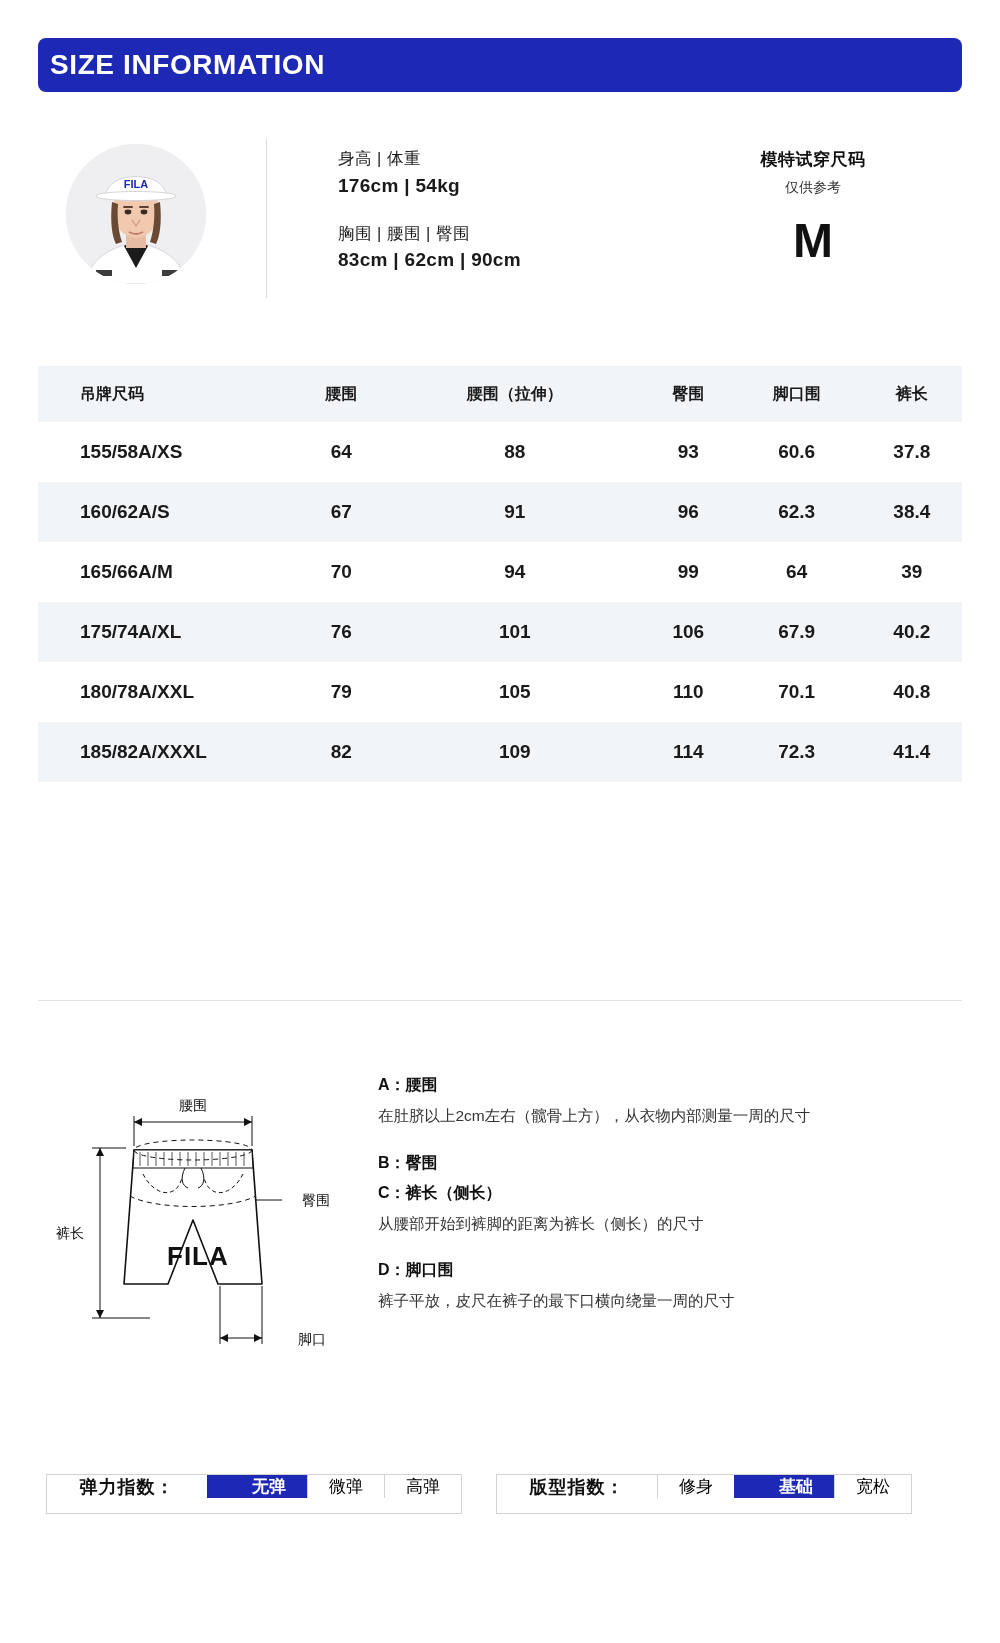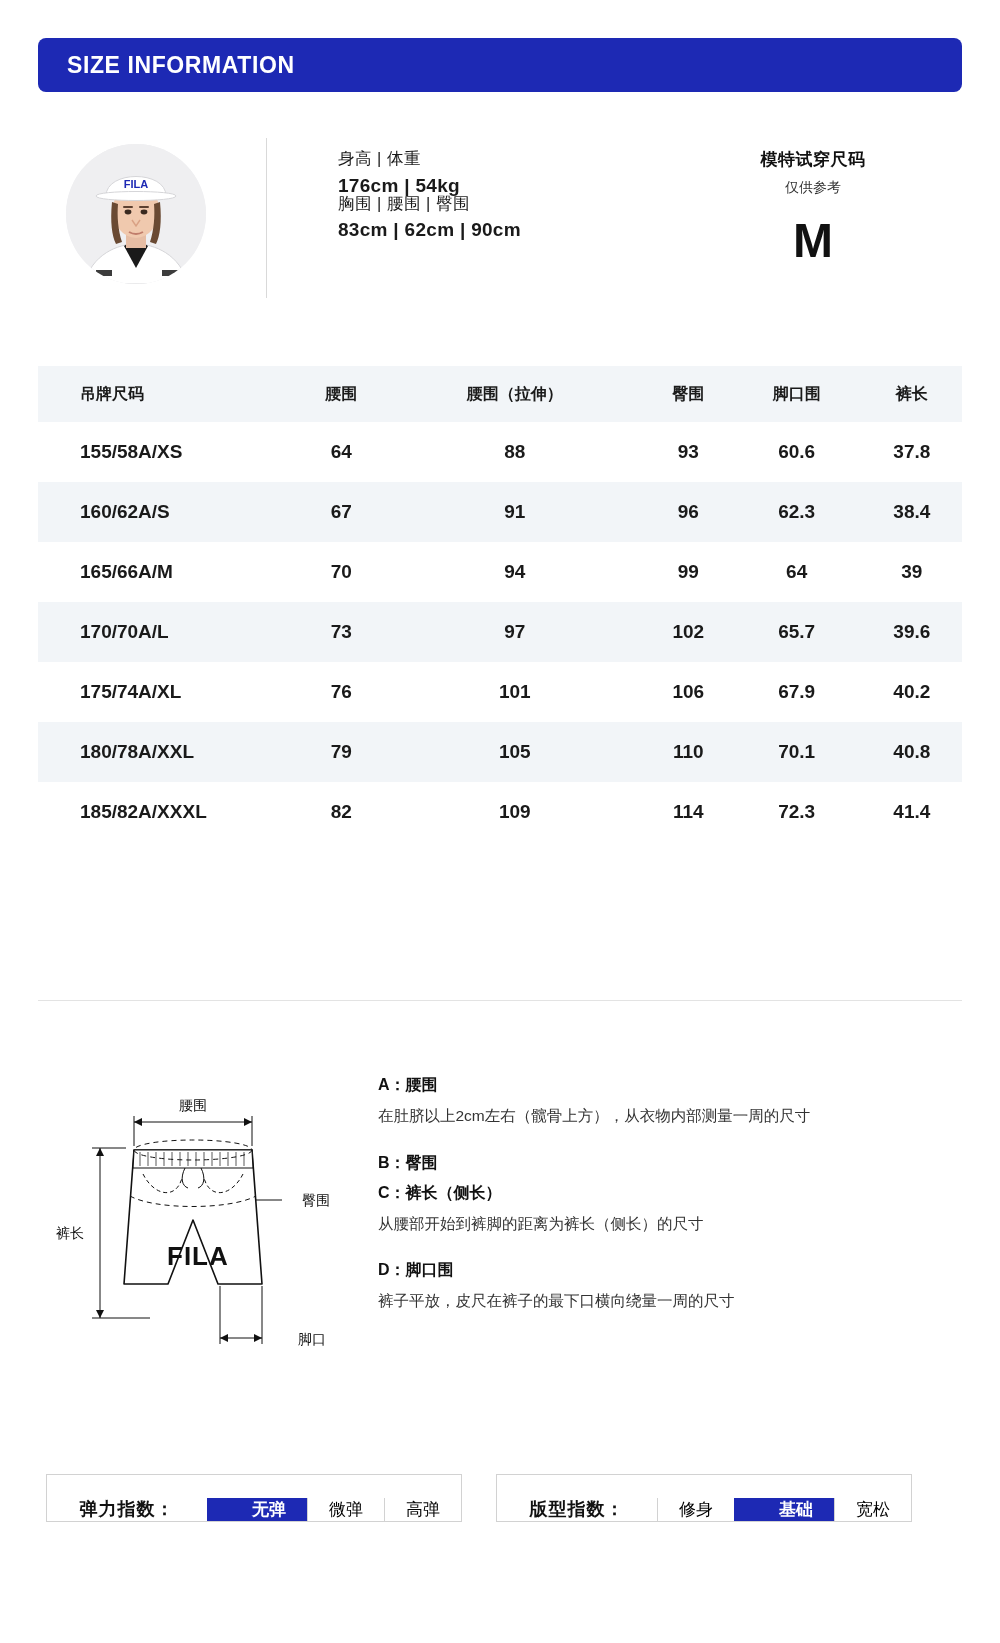--- a/index.html
+++ b/index.html
@@ -23,24 +23,24 @@
     position: absolute;
     left: 38px; top: 38px;
     width: 924px; height: 54px;
     background: #1d29b4;
     border-radius: 8px;
     display: flex;
     align-items: center;
   }
   .header-title {
     color: #fff;
-    font-size: 23px;
+    font-size: 28px;
     font-weight: bold;
     letter-spacing: 0.6px;
-    padding-left: 29px;
+    padding-left: 12px;
   }
 
   
   .model-block {
     position: absolute;
     left: 38px; top: 130px;
     width: 924px; height: 200px;
   }
   .model-photo {
     position: absolute;
@@ -64,20 +64,21 @@
     color: #1a1a1a;
   }
   .model-stats .lbl {
     font-size: 16.5px;
     margin-bottom: 9px;
     letter-spacing: 0.5px;
   }
   .model-stats .val {
     font-size: 19px;
     font-weight: bold;
+    margin-bottom: 30px;
     letter-spacing: 0.3px;
   }
   .model-stats .val.last { margin-bottom: 0; }
 
   .model-size {
     position: absolute;
     right: 34px; top: 18px;
     width: 230px;
     text-align: center;
   }
@@ -168,24 +169,24 @@
     color: #333;
     margin-bottom: 26px;
     line-height: 1.4;
   }
   .guide .g-text.last { margin-bottom: 0; }
 
   
   .idx {
     position: absolute;
     top: 1474px;
-    height: 48px;
+    height: 40px;
     border: 1px solid #d2d2d2;
     display: flex;
-    align-items: flex-end;
+    align-items: flex-start;
     background: #fff;
   }
   .idx-left { left: 46px; width: 416px; }
   .idx-right { left: 496px; width: 416px; }
   .idx .idx-label {
     display: flex; align-items: center; justify-content: center;
     font-size: 18px; font-weight: bold;
     width: 160px;
     letter-spacing: 1px;
     color: #111;
@@ -288,28 +289,20 @@
         <td>62.3</td>
         <td>38.4</td>
       </tr>
       <tr>
         <td class="first">165/66A/M</td>
         <td>70</td>
         <td>94</td>
         <td>99</td>
         <td>64</td>
         <td>39</td>
-      </tr>
-      <tr>
-        <td class="first">170/70A/L</td>
-        <td>73</td>
-        <td>97</td>
-        <td>102</td>
-        <td>65.7</td>
-        <td>39.6</td>
       </tr>
       <tr>
         <td class="first">175/74A/XL</td>
         <td>76</td>
         <td>101</td>
         <td>106</td>
         <td>67.9</td>
         <td>40.2</td>
       </tr>
       <tr>

